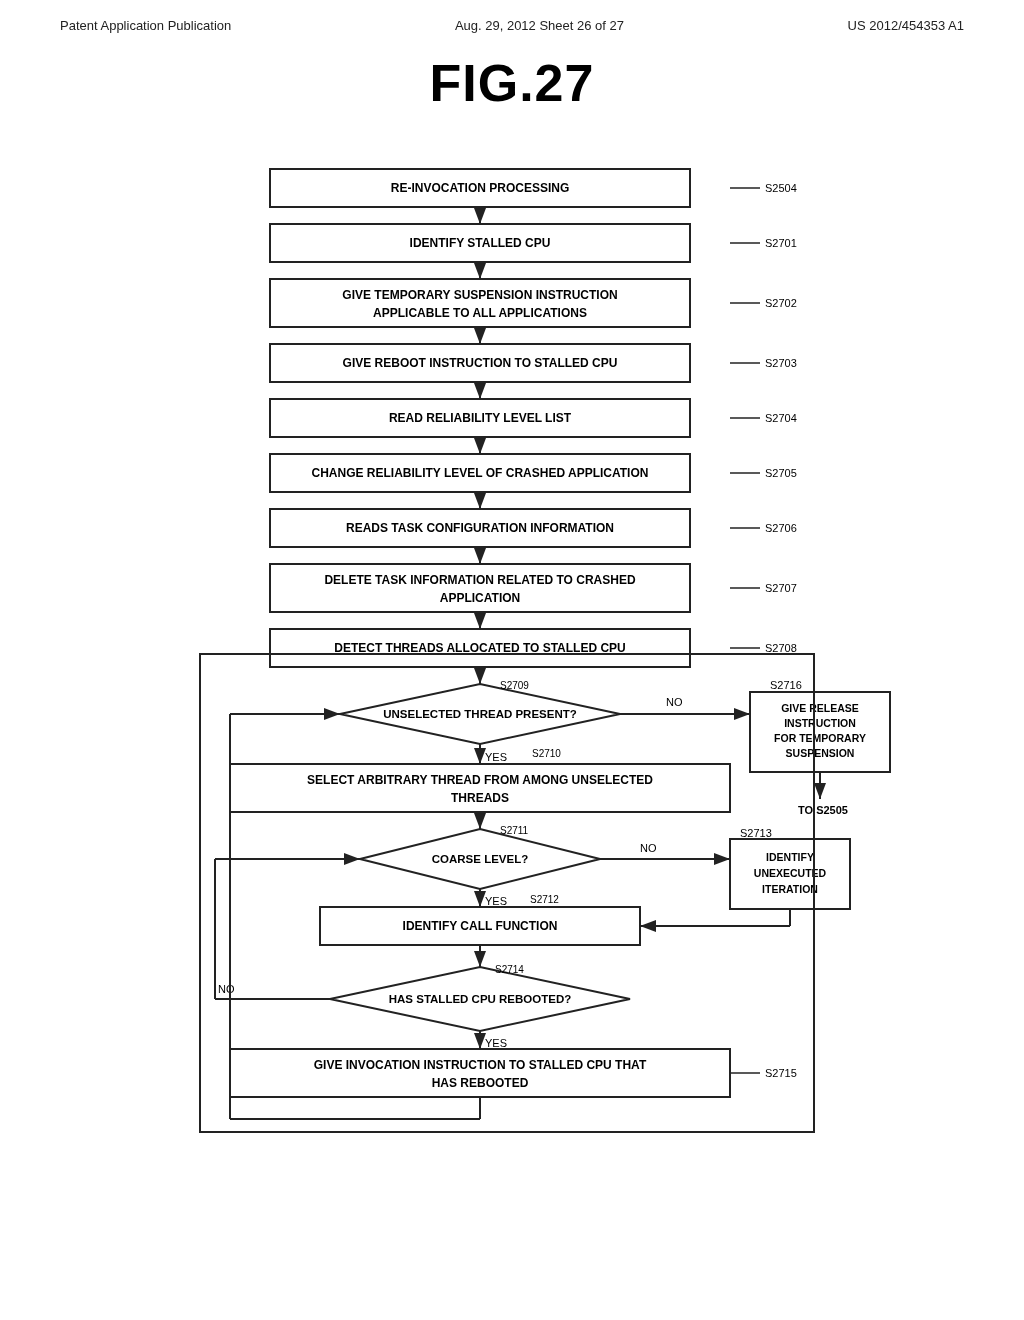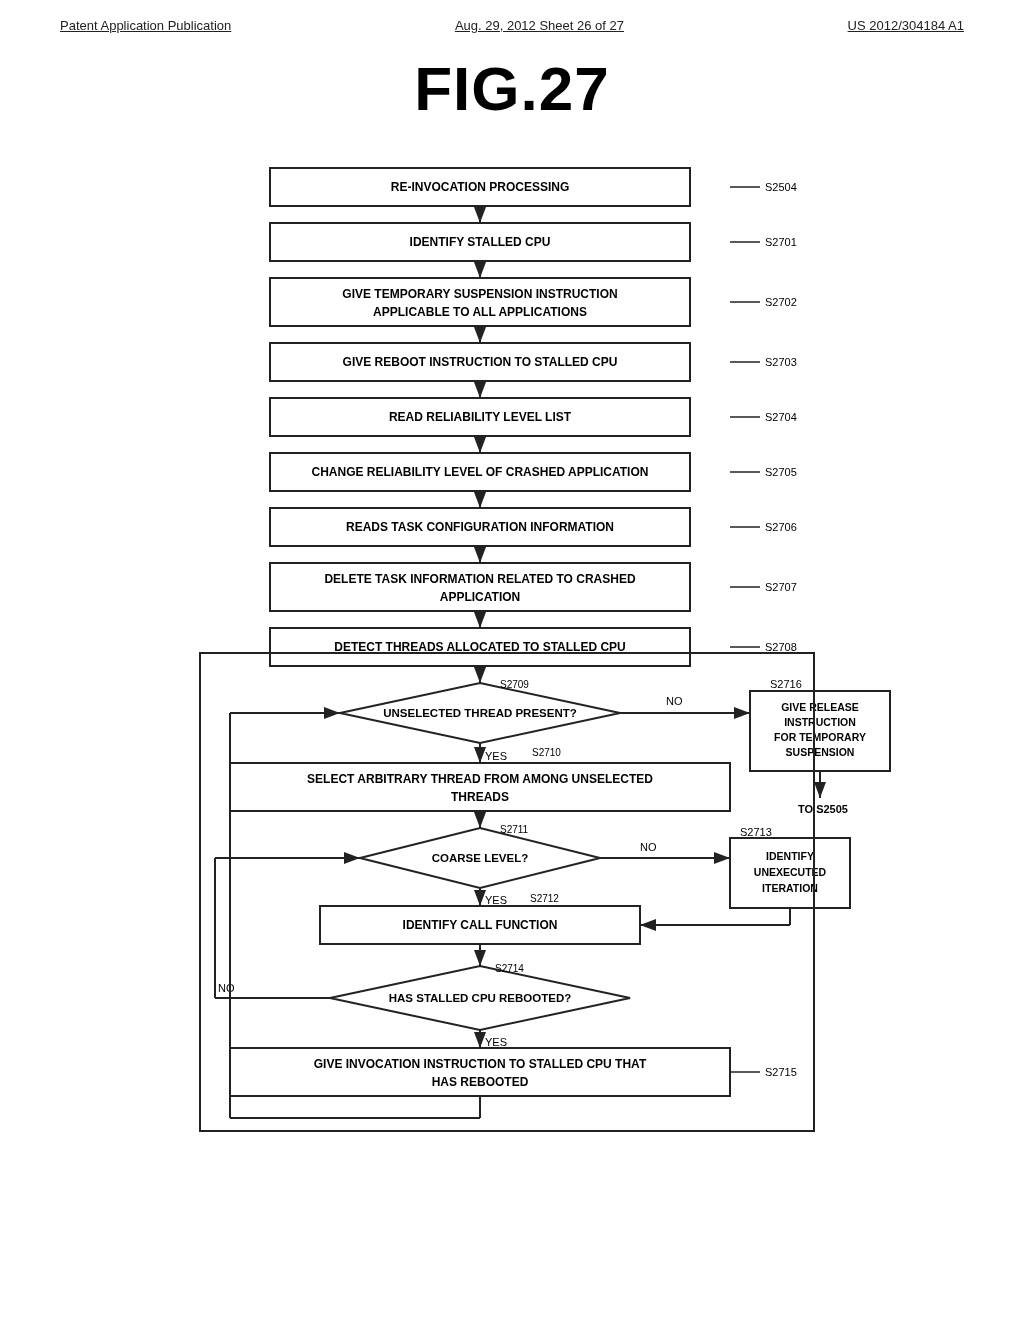--- a/index.html
+++ b/index.html
@@ -10,28 +10,27 @@
       min-height: 1320px;
       position: relative;
     }
 
     .header {
       display: flex;
       justify-content: space-between;
       padding: 18px 60px 10px 60px;
       font-size: 13px;
       color: #222;
-      text-decoration: underline;
     }
 
     .fig-title {
       text-align: center;
-      font-size: 62px;
+      font-size: 52px;
       font-weight: bold;
-      margin: 10px 0 24px 0;
+      margin: 10px 0 36px 0;
       letter-spacing: 1px;
     }
 
     .diagram-container {
       display: flex;
       flex-direction: column;
       align-items: center;
       position: relative;
       padding: 0 84px 40px 60px;
     }
@@ -41,21 +40,21 @@
       display: block;
       margin: 0 auto;
     }
   </style>
 </head>
 <body>
 
 <div class="header">
   <span>Patent Application Publication</span>
   <span>Aug. 29, 2012   Sheet 26 of 27</span>
-  <span>US 2012/304184 A1</span>
+  <span>US 2012/454353 A1</span>
 </div>
 
 <div class="fig-title">FIG.27</div>
 
 <div class="diagram-container">
 <svg class="flowchart-svg" width="860" height="1100" viewBox="0 0 860 1100">
 
   <defs>
     <marker id="arrowhead" markerWidth="8" markerHeight="6" refX="8" refY="3" orient="auto">
       <polygon points="0 0, 8 3, 0 6" fill="#222"></polygon>

